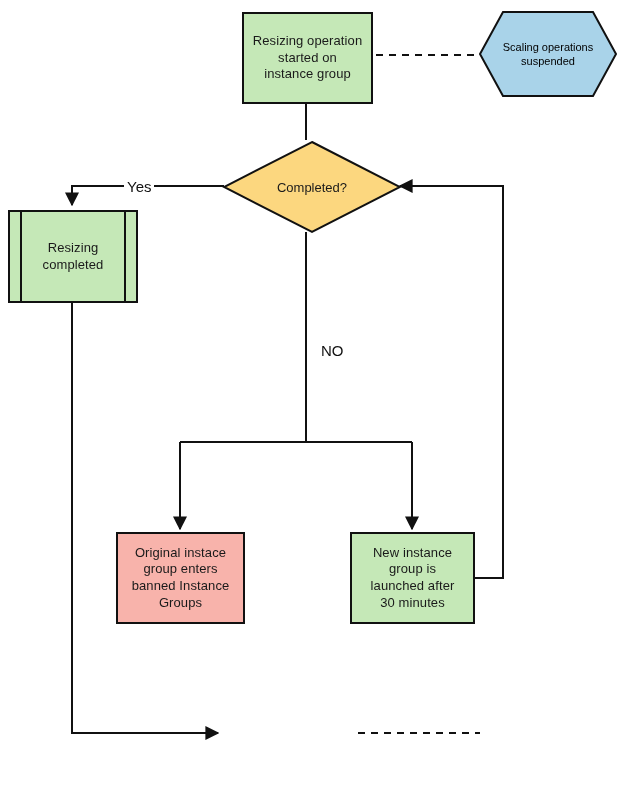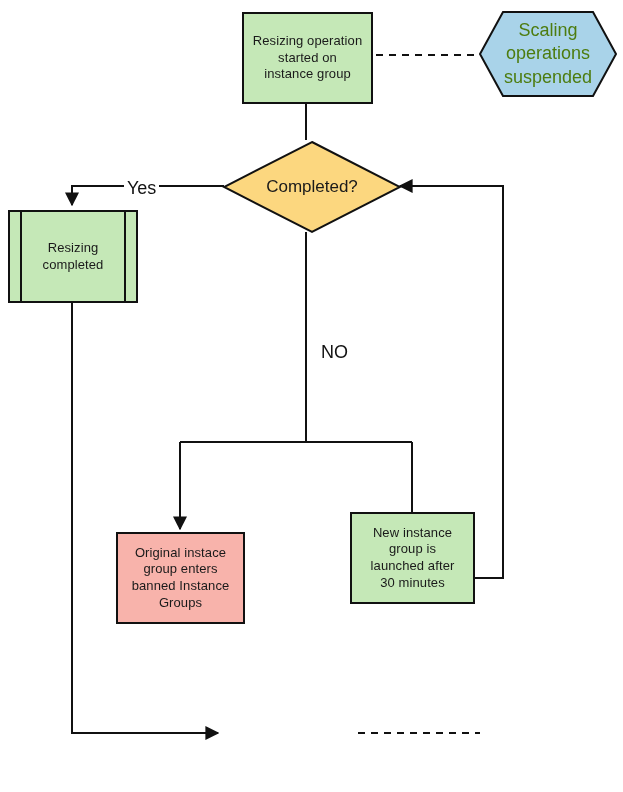--- a/index.html
+++ b/index.html
@@ -71,49 +71,49 @@
   .hex-label {
     position: absolute;
     left: 0;
     top: 0;
     right: 0;
     bottom: 0;
     display: flex;
     align-items: center;
     justify-content: center;
     text-align: center;
-    font-size: 18px;
+    font-size: 11px;
     line-height: 1.28;
-    color: #4d7c0f;
+    color: #000000;
     padding: 0 14px;
     box-sizing: border-box;
   }
   .diamond-wrap {
     position: absolute;
   }
   .diamond-wrap svg {
     position: absolute;
     left: 0;
     top: 0;
   }
   .diamond-label {
     position: absolute;
     left: 0;
     top: 0;
     right: 0;
     bottom: 0;
     display: flex;
     align-items: center;
     justify-content: center;
-    font-size: 17px;
+    font-size: 13px;
     color: #1a1a1a;
   }
   .edge-label {
     position: absolute;
-    font-size: 18px;
+    font-size: 15px;
     color: #111111;
     background: #ffffff;
     padding: 0 3px;
     white-space: nowrap;
     line-height: 1;
   }
 </style>
 </head>
 <body>
 
@@ -165,21 +165,21 @@
   <div class="node proc" style="left:8px; top:210px; width:130px; height:93px;">
     <span class="bar-l"></span>
     <span class="bar-r"></span>
     <span class="txt">Resizing completed</span>
   </div>
 
   <div class="node rect" style="left:116px; top:532px; width:129px; height:92px; background:#f8b3ab; padding:0 6px;">
     <span>Original instace group enters banned Instance Groups</span>
   </div>
 
-  <div class="node rect" style="left:350px; top:512px; width:125px; height:92px; background:#c5e8b7; padding:0 12px;">
+  <div class="node rect" style="left:350px; top:532px; width:125px; height:92px; background:#c5e8b7; padding:0 12px;">
     <span>New instance group is launched after 30 minutes</span>
   </div>
 
 
 
   <div class="edge-label" style="left:124px; top:179px;">Yes</div>
   <div class="edge-label" style="left:294px; top:343px;margin-left:24px;">NO</div>
 
 </div>
 

